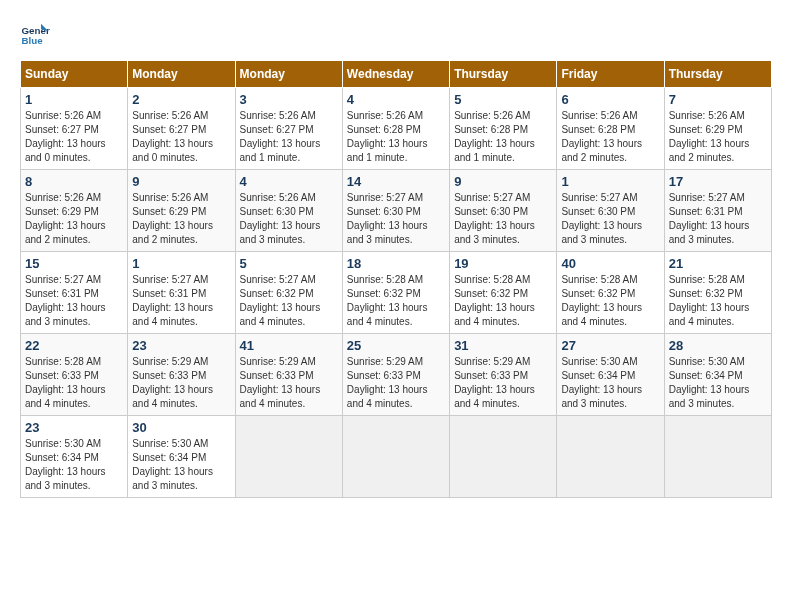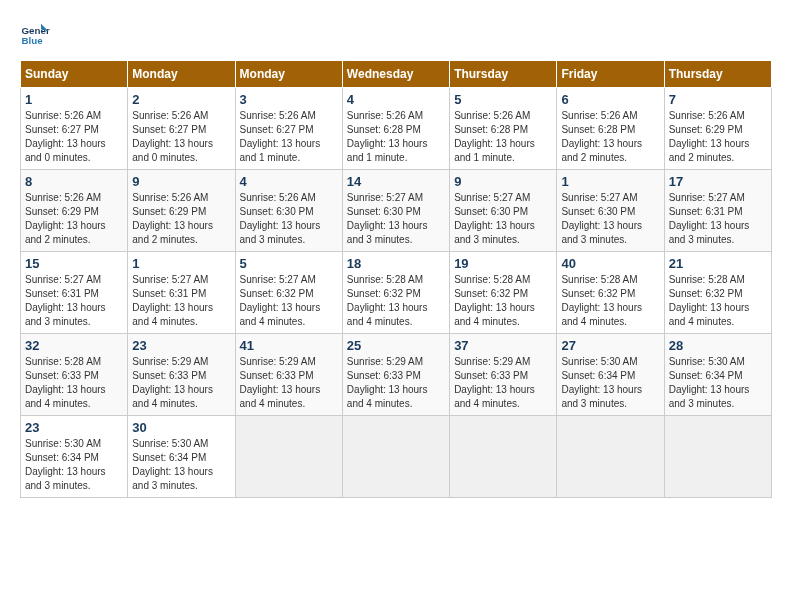--- a/index.html
+++ b/index.html
@@ -259,21 +259,21 @@
         <td>
           <span class="day-num">21</span>
           <div class="day-info" style="white-space: pre-line;">Sunrise: 5:28 AM
 Sunset: 6:32 PM
 Daylight: 13 hours
 and 4 minutes.</div>
         </td>
       </tr>
       <tr>
         <td>
-          <span class="day-num">32</span>
+          <span class="day-num">22</span>
           <div class="day-info" style="white-space: pre-line;">Sunrise: 5:28 AM
 Sunset: 6:33 PM
 Daylight: 13 hours
 and 4 minutes.</div>
         </td>
         <td>
           <span class="day-num">23</span>
           <div class="day-info" style="white-space: pre-line;">Sunrise: 5:29 AM
 Sunset: 6:33 PM
 Daylight: 13 hours
@@ -287,21 +287,21 @@
 and 4 minutes.</div>
         </td>
         <td>
           <span class="day-num">25</span>
           <div class="day-info" style="white-space: pre-line;">Sunrise: 5:29 AM
 Sunset: 6:33 PM
 Daylight: 13 hours
 and 4 minutes.</div>
         </td>
         <td>
-          <span class="day-num">37</span>
+          <span class="day-num">31</span>
           <div class="day-info" style="white-space: pre-line;">Sunrise: 5:29 AM
 Sunset: 6:33 PM
 Daylight: 13 hours
 and 4 minutes.</div>
         </td>
         <td>
           <span class="day-num">27</span>
           <div class="day-info" style="white-space: pre-line;">Sunrise: 5:30 AM
 Sunset: 6:34 PM
 Daylight: 13 hours

